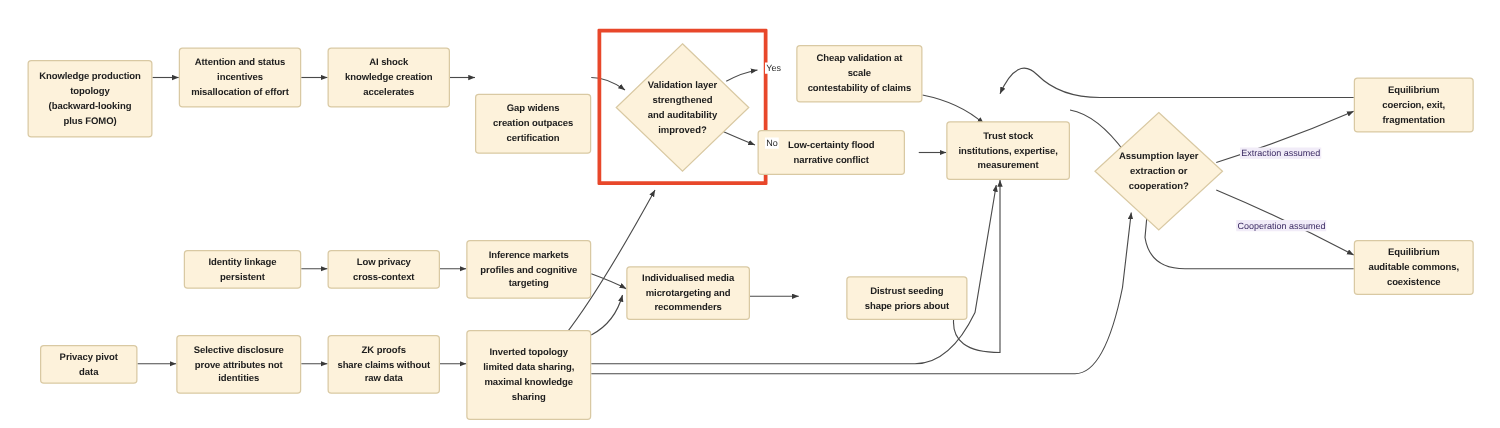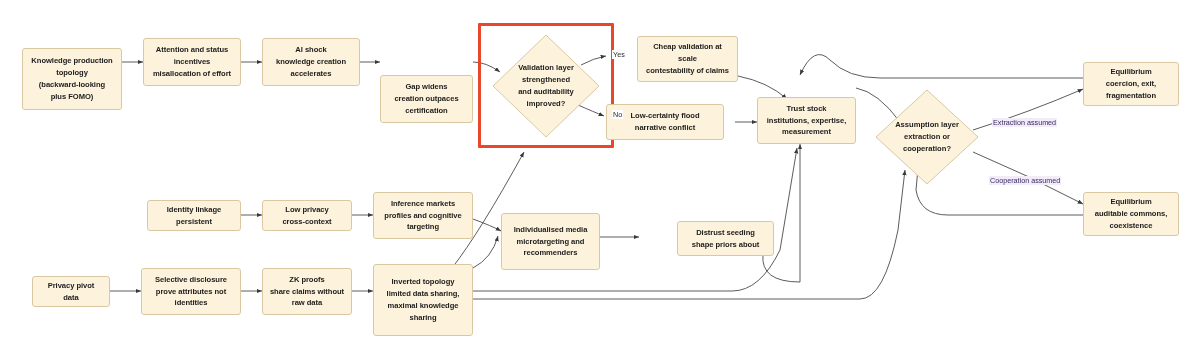--- a/index.html
+++ b/index.html
@@ -222,21 +222,21 @@
   </div>
   <div class="node" style="left:262px; top:200px; width:90px; height:31px;">
     <span>Low privacy
 cross-context</span>
   </div>
   <div class="node" style="left:373px; top:192px; width:100px; height:47px;">
     <span>Inference markets
 profiles and cognitive
 targeting</span>
   </div>
-  <div class="node" style="left:501px; top:213px; width:99px; height:57px;justify-content:center;">
+  <div class="node" style="left:501px; top:213px; width:99px; height:43px;justify-content:center;">
     <span>Individualised media
 microtargeting and
 recommenders</span>
   </div>
   <div class="node" style="left:677px; top:221px; width:97px; height:35px;align-items:center;">
     <span>Distrust seeding
 shape priors about</span>
   </div>
 
   <div class="node" style="left:32px; top:276px; width:78px; height:31px;">

